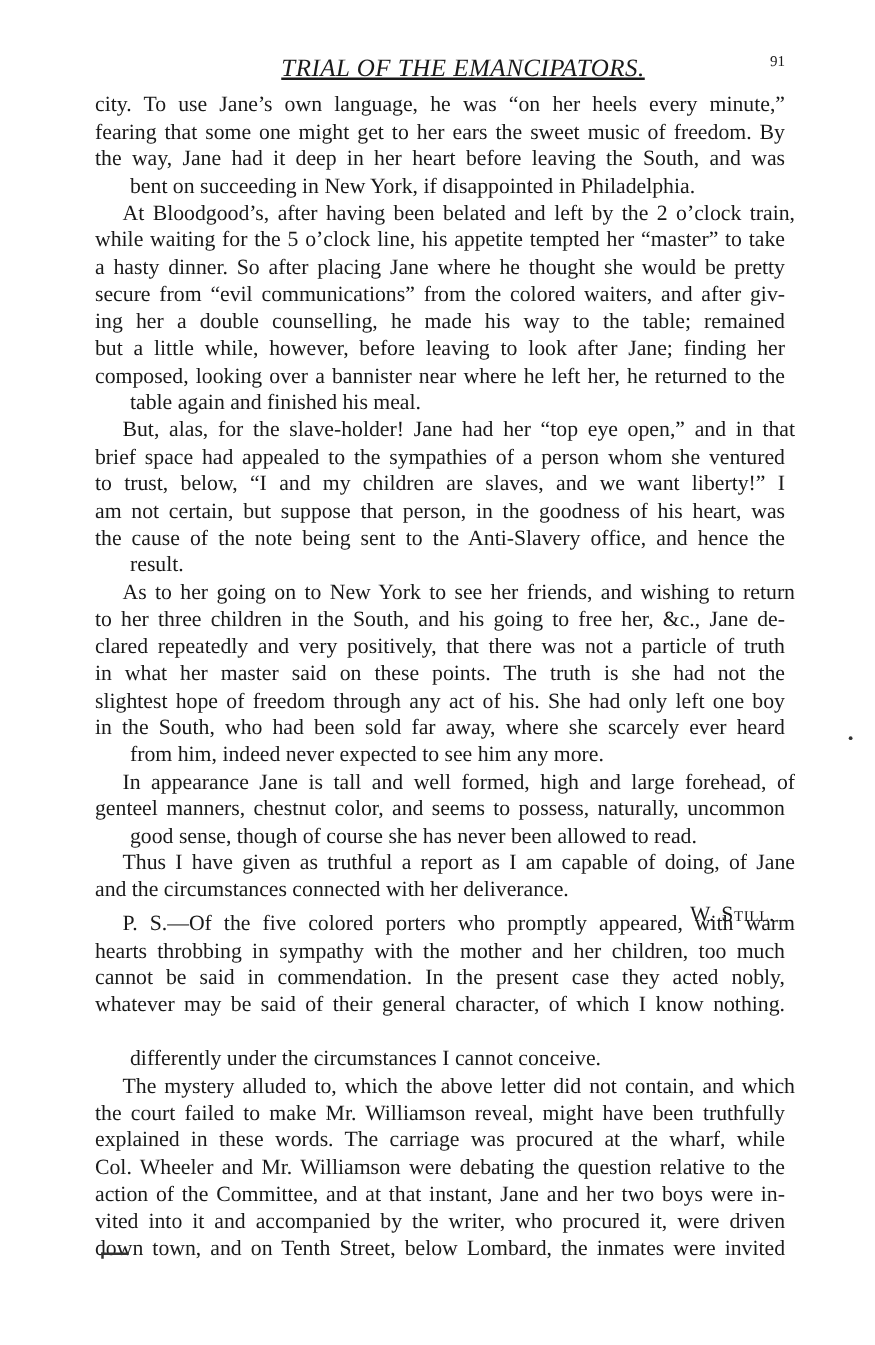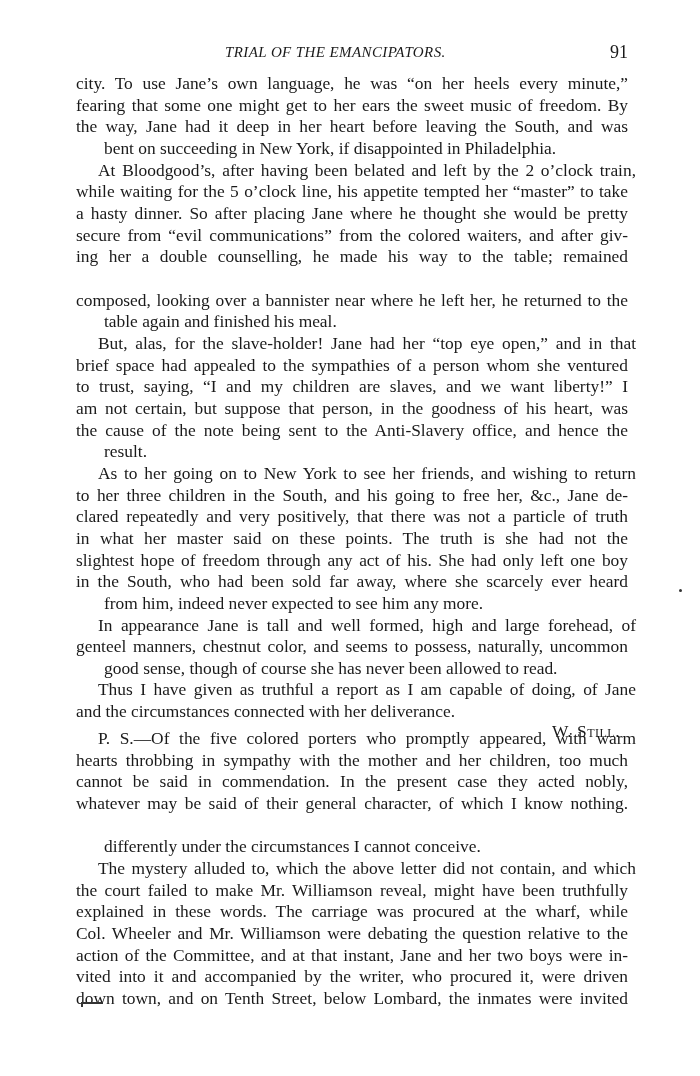--- a/index.html
+++ b/index.html
@@ -25,29 +25,30 @@
       top: 44px;
       left: 76px;
       width: 552px;
       height: 22px;
     }
     .running-title {
       position: absolute;
       left: 149px;
       top: 0;
       font-style: italic;
-      font-size: 15px;
+      font-size: 20px;
       letter-spacing: 0.4px;
       white-space: nowrap;
+      text-decoration: underline;
     }
     .page-number {
       position: absolute;
       right: 0;
       top: -2px;
-      font-size: 18px;
+      font-size: 12px;
     }
     .line {
       position: absolute;
       left: 76px;
       width: 552px;
       height: 22px;
       font-size: 17.4px;
       line-height: 22px;
       white-space: nowrap;
       text-align: justify;
@@ -101,26 +102,27 @@
   <div class="line" style="top:72px">city.  To use Jane’s own language, he was “on her heels every minute,”</div>
   <div class="line" style="top:94px">fearing that some one might get to her ears the sweet music of freedom.  By</div>
   <div class="line" style="top:115px">the way, Jane had it deep in her heart before leaving the South, and was</div>
   <div class="line last" style="top:137px">bent on succeeding in New York, if disappointed in Philadelphia.</div>
 
   <div class="line indent" style="top:159px">At Bloodgood’s, after having been belated and left by the 2 o’clock train,</div>
   <div class="line" style="top:180px">while waiting for the 5 o’clock line, his appetite tempted her “master” to take</div>
   <div class="line" style="top:202px">a hasty dinner.  So after placing Jane where he thought she would be pretty</div>
   <div class="line" style="top:224px">secure from “evil communications” from the colored waiters, and after giv-</div>
   <div class="line" style="top:245px">ing her a double counselling, he made his way to the table; remained</div>
+  <div class="line" style="top:267px">but a little while, however, before leaving to look after Jane; finding her</div>
   <div class="line" style="top:289px">composed, looking over a bannister near where he left her, he returned to the</div>
   <div class="line last" style="top:310px">table again and finished his meal.</div>
 
   <div class="line indent" style="top:332px">But, alas, for the slave-holder! Jane had her “top eye open,” and in that</div>
   <div class="line" style="top:354px">brief space had appealed to the sympathies of a person whom she ventured</div>
-  <div class="line" style="top:375px">to trust, saying, “I and my children are slaves, and we want liberty!”  I</div>
+  <div class="line" style="top:375px">to trust, below, “I and my children are slaves, and we want liberty!”  I</div>
   <div class="line" style="top:397px">am not certain, but suppose that person, in the goodness of his heart, was</div>
   <div class="line" style="top:419px">the cause of the note being sent to the Anti-Slavery office, and hence the</div>
   <div class="line last" style="top:440px">result.</div>
 
   <div class="line indent" style="top:462px">As to her going on to New York to see her friends, and wishing to return</div>
   <div class="line" style="top:484px">to her three children in the South, and his going to free her, &amp;c., Jane de-</div>
   <div class="line" style="top:505px">clared repeatedly and very positively, that there was not a particle of truth</div>
   <div class="line" style="top:527px">in what her master said on these points.  The truth is she had not the</div>
   <div class="line" style="top:549px">slightest hope of freedom through any act of his.  She had only left one boy</div>
   <div class="line" style="top:570px">in the South, who had been sold far away, where she scarcely ever heard</div>

